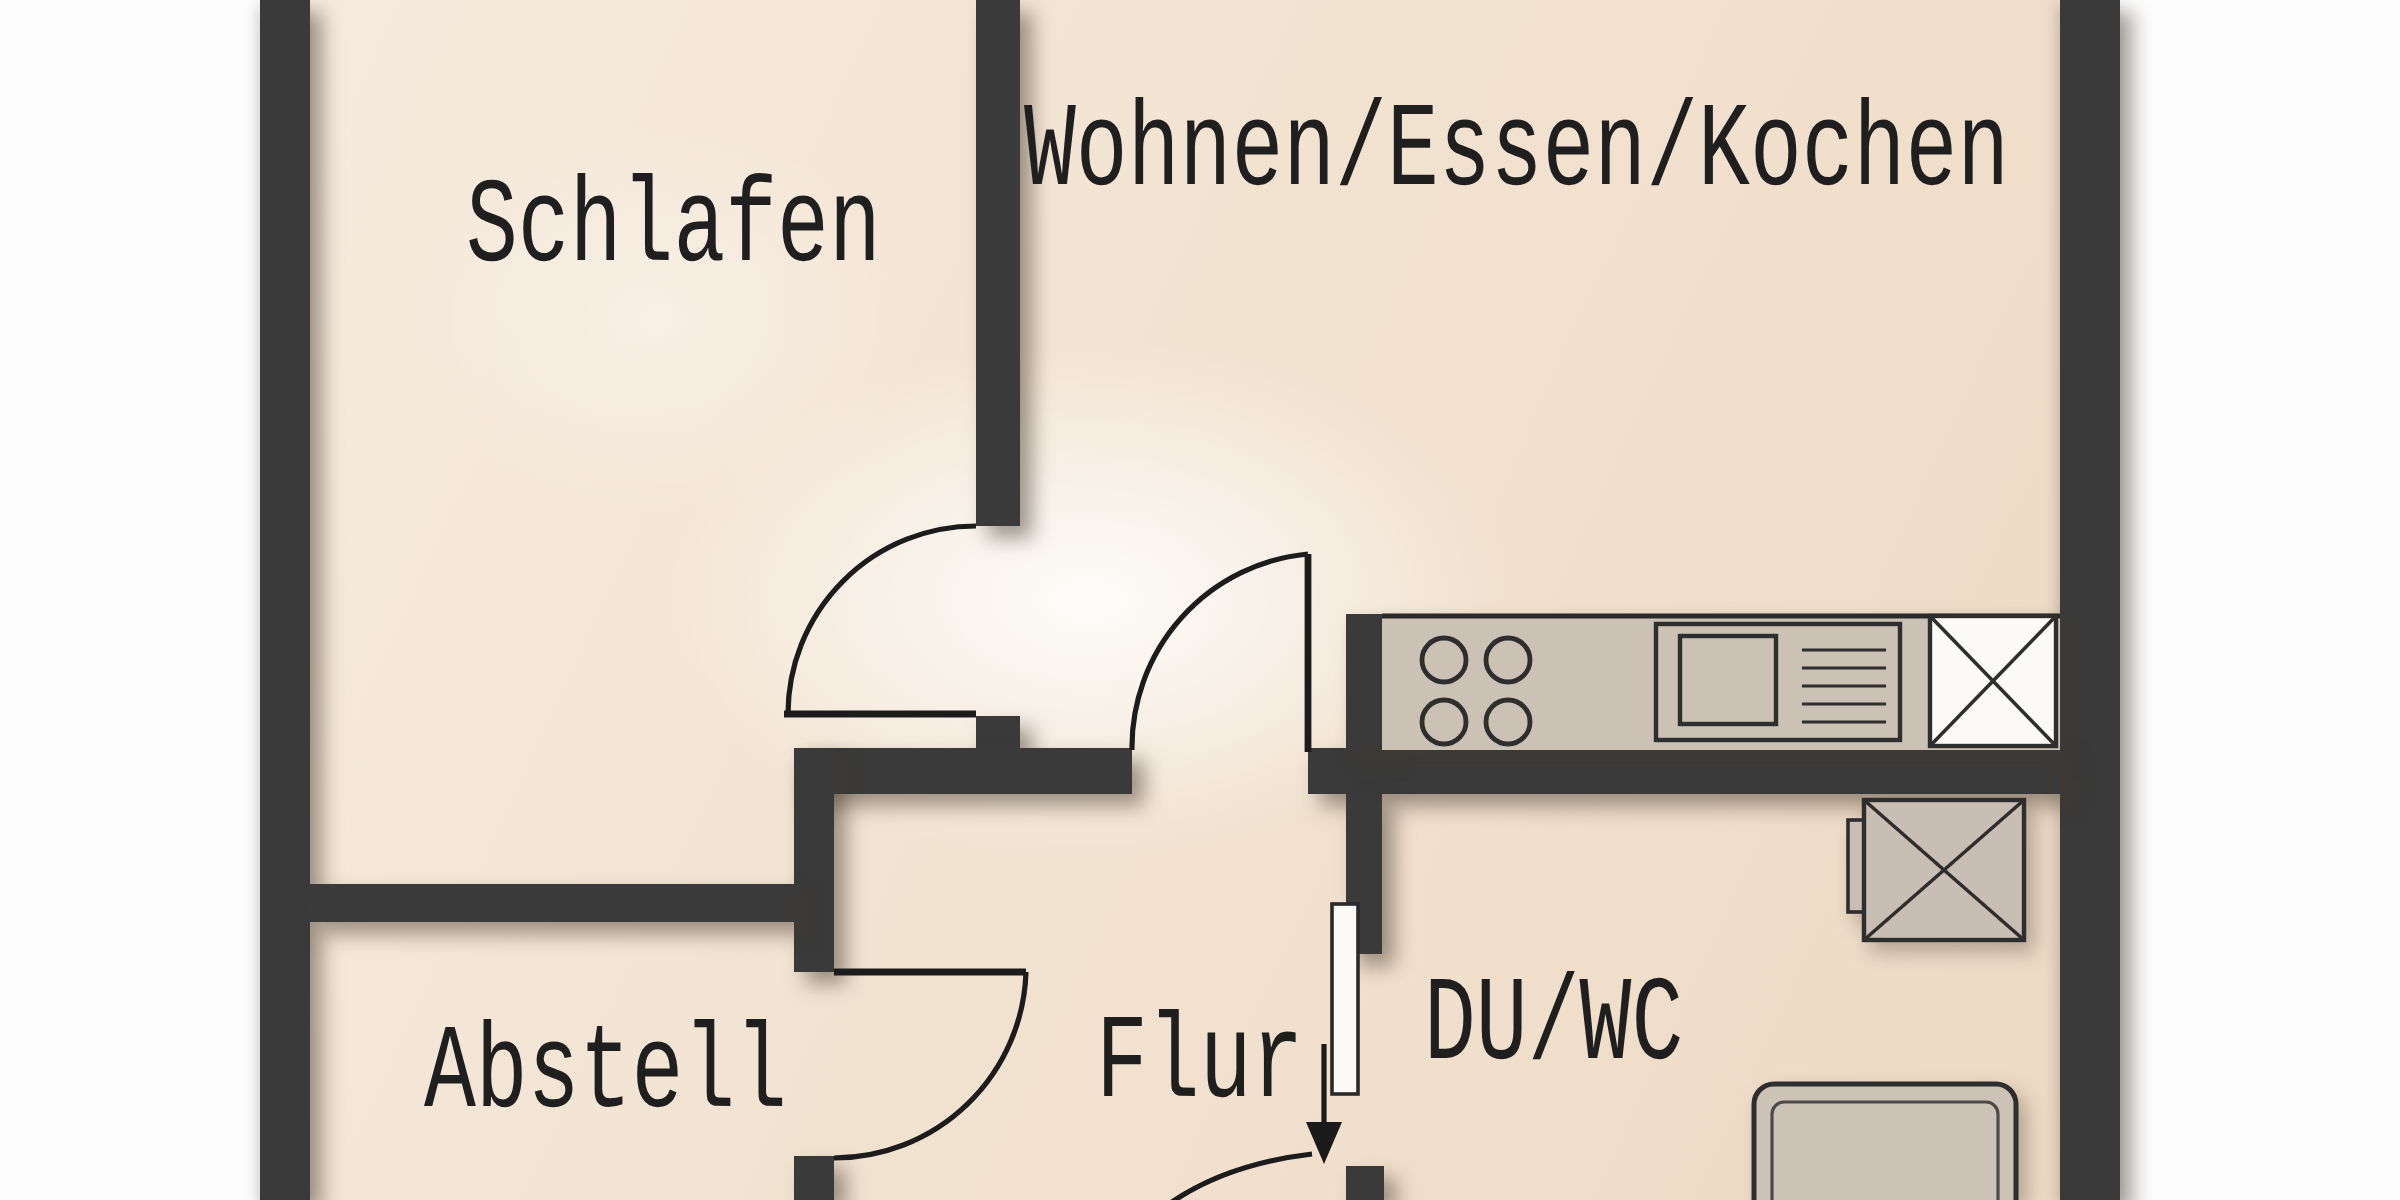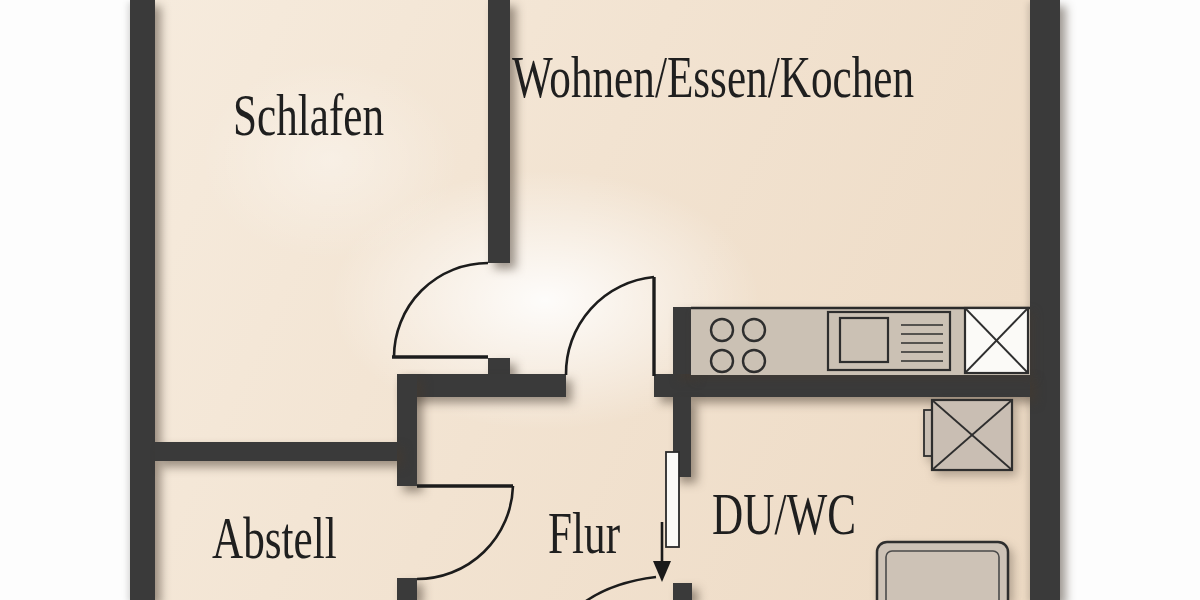--- a/index.html
+++ b/index.html
@@ -1,19 +1,19 @@
 <!DOCTYPE html>
 <html><head>
 <meta charset="utf-8">
 <style>
   html,body{margin:0;padding:0;background:#ffffff;}
   .stage{
     position:relative;width:1200px;height:600px;overflow:hidden;
     background:#fdfdfd;
-    font-family:Liberation Serif, serif;
+    font-family:Liberation Mono, monospace;
   }
   
   .floor{
     position:absolute;left:155px;top:0;width:875px;height:600px;
     background:linear-gradient(115deg,#f6ebdd 0%,#f2e3d1 45%,#eddac4 100%);
   }
   .floor-glow{
     position:absolute;left:330px;top:170px;width:430px;height:260px;
     background:radial-gradient(closest-side,rgba(255,255,255,.9),rgba(255,255,255,0));
   }

